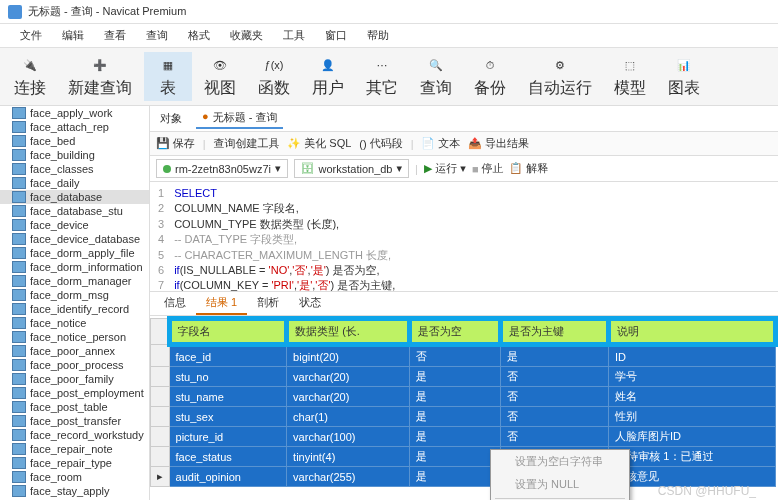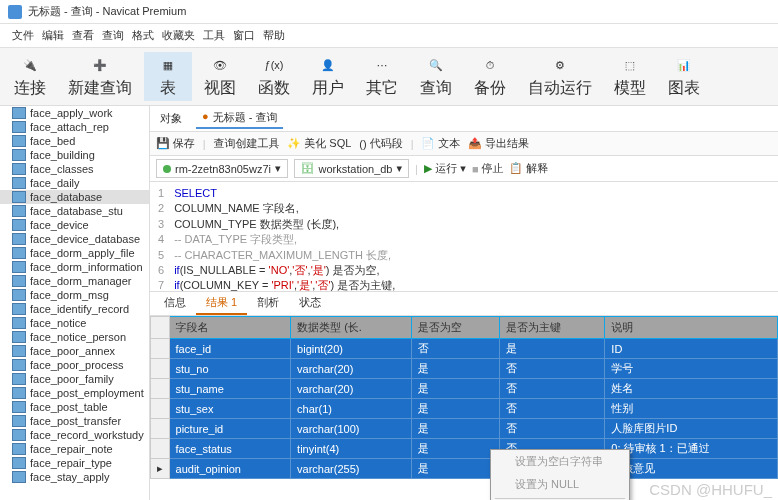--- a/index.html
+++ b/index.html
@@ -1,19 +1,19 @@
 <!DOCTYPE html>
 <html><head>
 <meta charset="utf-8">
 <style>
 *{margin:0;padding:0;box-sizing:border-box;font-family:"Microsoft YaHei",Arial,sans-serif;font-size:11px;color:#333}
 body{background:#fff;overflow:hidden;width:778px;height:500px}
 .titlebar{background:#fff;padding:4px 8px;display:flex;align-items:center;gap:6px;border-bottom:1px solid #e0e0e0}
 .title-icon{width:14px;height:14px;background:#4a90d9;border-radius:2px}
-.menubar{background:#fff;padding:2px 8px;display:flex;gap:0;border-bottom:1px solid #e0e0e0}
+.menubar{background:#fff;padding:2px 16px;display:flex;gap:12px;border-bottom:1px solid #e0e0e0}
 .menubar span{padding:2px 4px;cursor:default}
 .toolbar{background:#f5f5f5;padding:4px 4px;display:flex;gap:2px;border-bottom:1px solid #ddd}
 .tbtn{display:flex;flex-direction:column;align-items:center;padding:2px 10px;gap:2px;cursor:pointer}
 .tbtn.active{background:#d8e8f5}
 .tbtn-icon{width:28px;height:22px;display:flex;align-items:center;justify-content:center}
 .tbtn-label{font-size:16px}
 .main{display:flex;height:calc(100% - 78px)}
 .sidebar{width:150px;background:#fff;border-right:1px solid #ddd;overflow-y:auto;overflow-x:hidden}
 .tree-item{display:flex;align-items:center;padding:1px 2px 1px 12px;gap:4px;white-space:nowrap;cursor:pointer}
 .tree-item.sel{background:#e0e0e0}
@@ -31,28 +31,28 @@
 .gutter{color:#999;text-align:right;padding-right:10px;user-select:none}
 .code{flex:1}
 .kw{color:#0000cc}
 .str{color:#cc0000}
 .cmt{color:#999}
 .result-tabs{display:flex;border-bottom:1px solid #ddd;padding-left:4px}
 .rtab{padding:3px 10px;cursor:pointer}
 .rtab.active{color:#d36500;border-bottom:2px solid #d36500}
 .result-grid{flex:1;overflow:auto;position:relative}
 table{border-collapse:collapse;width:100%}
-th{background:#a3a3a3;border:1px solid #0ea5e9;padding:3px 6px;text-align:left;font-weight:normal}
+th{background:#bef264;border:5px solid #0ea5e9;padding:3px 6px;text-align:left;font-weight:normal}
 td{background:#1e6fc7;color:#fff;border:1px solid #5893d1;padding:2px 6px}
 .row-handle{width:12px;background:#f0f0f0;border:1px solid #ccc}
 .context-menu{position:absolute;background:#f5f5f5;border:1px solid #999;box-shadow:2px 2px 4px rgba(0,0,0,.3);z-index:100}
 .cm-item{padding:4px 20px 4px 24px;white-space:nowrap;cursor:default;position:relative}
 .cm-item.disabled{color:#999}
 .cm-sep{height:1px;background:#ccc;margin:2px 4px}
-.watermark{position:absolute;bottom:2px;right:6px;color:#ccc;font-size:15px}
+.watermark{position:absolute;bottom:2px;right:22px;color:#ccc;font-size:12px}
 </style>
 </head>
 <body>
 
 <div class="titlebar">
   <div class="title-icon"></div>
   <span>无标题 - 查询 - Navicat Premium</span>
 </div>
 
 <div class="menubar" id="menubar">
@@ -216,20 +216,24 @@
         <div class="tree-icon"></div>
         <span>face_record_workstudy</span>
       </div>
       <div class="tree-item">
         <div class="tree-icon"></div>
         <span>face_repair_note</span>
       </div>
       <div class="tree-item">
         <div class="tree-icon"></div>
         <span>face_repair_type</span>
+      </div>
+      <div class="tree-item">
+        <div class="tree-icon"></div>
+        <span>face_room</span>
       </div>
       <div class="tree-item">
         <div class="tree-icon"></div>
         <span>face_stay_apply</span>
       </div>
     </div>
   <div class="content">
     <div class="tabbar">
       <div class="tab">
           <span>对象</span>

